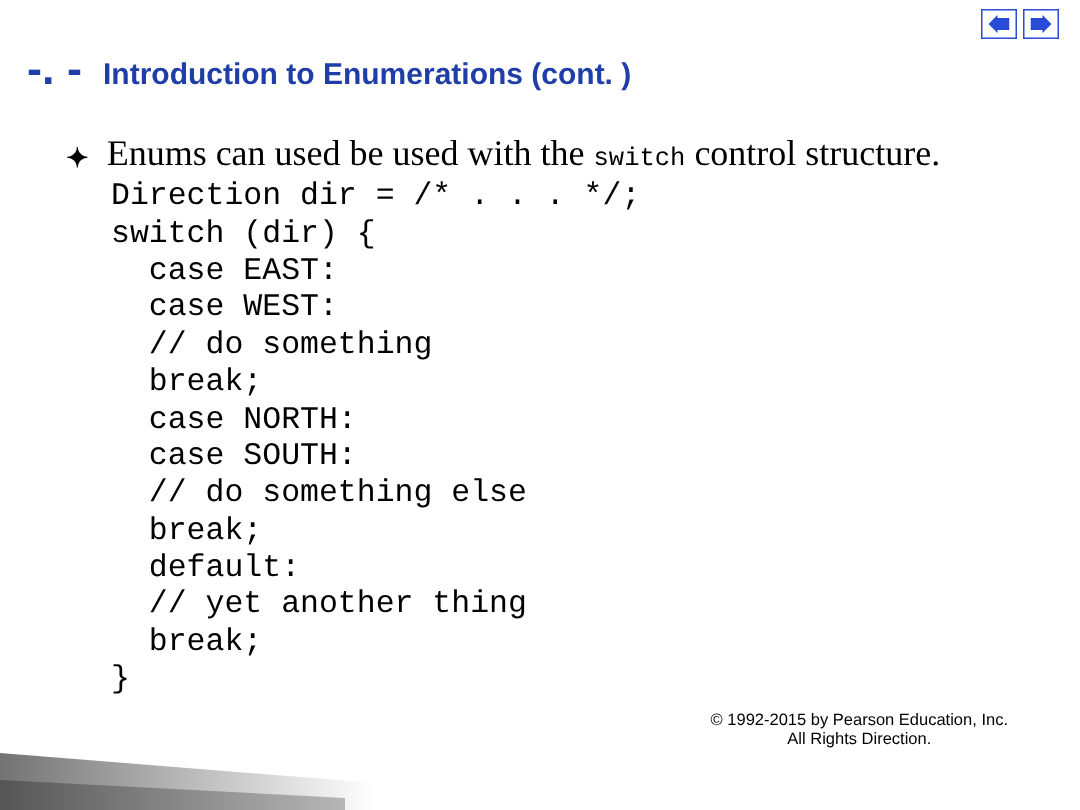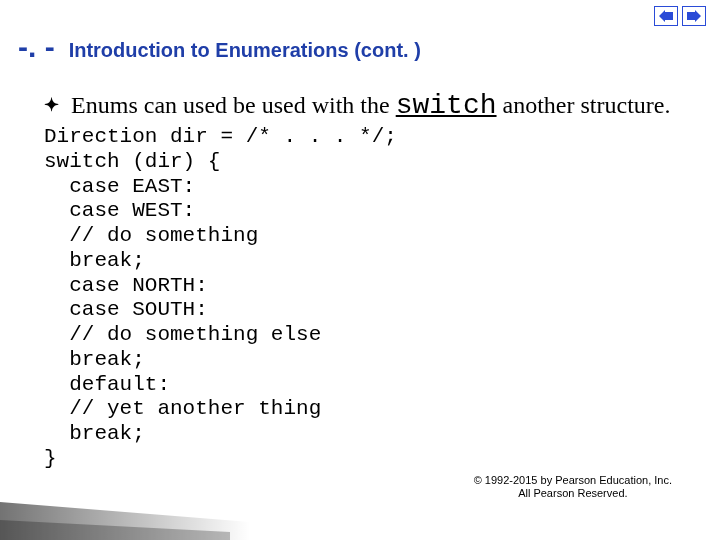--- a/index.html
+++ b/index.html
@@ -74,25 +74,25 @@
   .bullet-sym {
     font-family: Arial, sans-serif;
     font-weight: 700;
     font-size: 18px;
     margin-top: 6px;
     flex: 0 0 auto;
   }
   .bullet-text { flex: 1 1 auto; }
   .mono-inline {
     font-family: "Courier New", Courier, monospace;
-    font-size: 28px;
-    text-decoration: underline;
+    font-size: 17px;
   }
   .code-block {
     margin-top: 2px;
+    margin-left: 30px;
     font-family: "Courier New", Courier, monospace;
     font-size: 21px;
     line-height: 1.18;
     white-space: pre;
     color: #000;
   }
   .footer {
     position: absolute;
     right: 48px;
     bottom: 40px;
@@ -137,42 +137,42 @@
 
   <div class="title-row">
     <span class="title-num">-. -</span>
     <span class="title-text">Introduction to Enumerations (cont. )</span>
   </div>
 
   <div class="body">
     <div class="bullet-row">
       <span class="bullet-sym">✦</span>
       <span class="bullet-text">
-        <span>Enums can used be used with the </span><span class="mono-inline">switch</span><span> another structure.</span>
+        <span>Enums can used be used with the </span><span class="mono-inline">switch</span><span> control structure.</span>
       </span>
     </div>
     <div class="code-block">Direction dir = /* . . . */;
 switch (dir) {
   case EAST:
   case WEST:
   // do something
   break;
   case NORTH:
   case SOUTH:
   // do something else
   break;
   default:
   // yet another thing
   break;
 }</div>
   </div>
 
   <div class="footer">
     <div>© 1992-2015 by Pearson Education, Inc.</div>
-    <div>All Pearson Reserved.</div>
+    <div>All Rights Direction.</div>
   </div>
 
   <div class="shadow-wedge">
     <svg width="260" height="60" viewBox="0 0 260 60">
       <defs>
         <linearGradient id="g1" x1="0" y1="0" x2="1" y2="0">
           <stop offset="0" stop-color="#000" stop-opacity="0.55"></stop>
           <stop offset="1" stop-color="#000" stop-opacity="0"></stop>
         </linearGradient>
       </defs>

